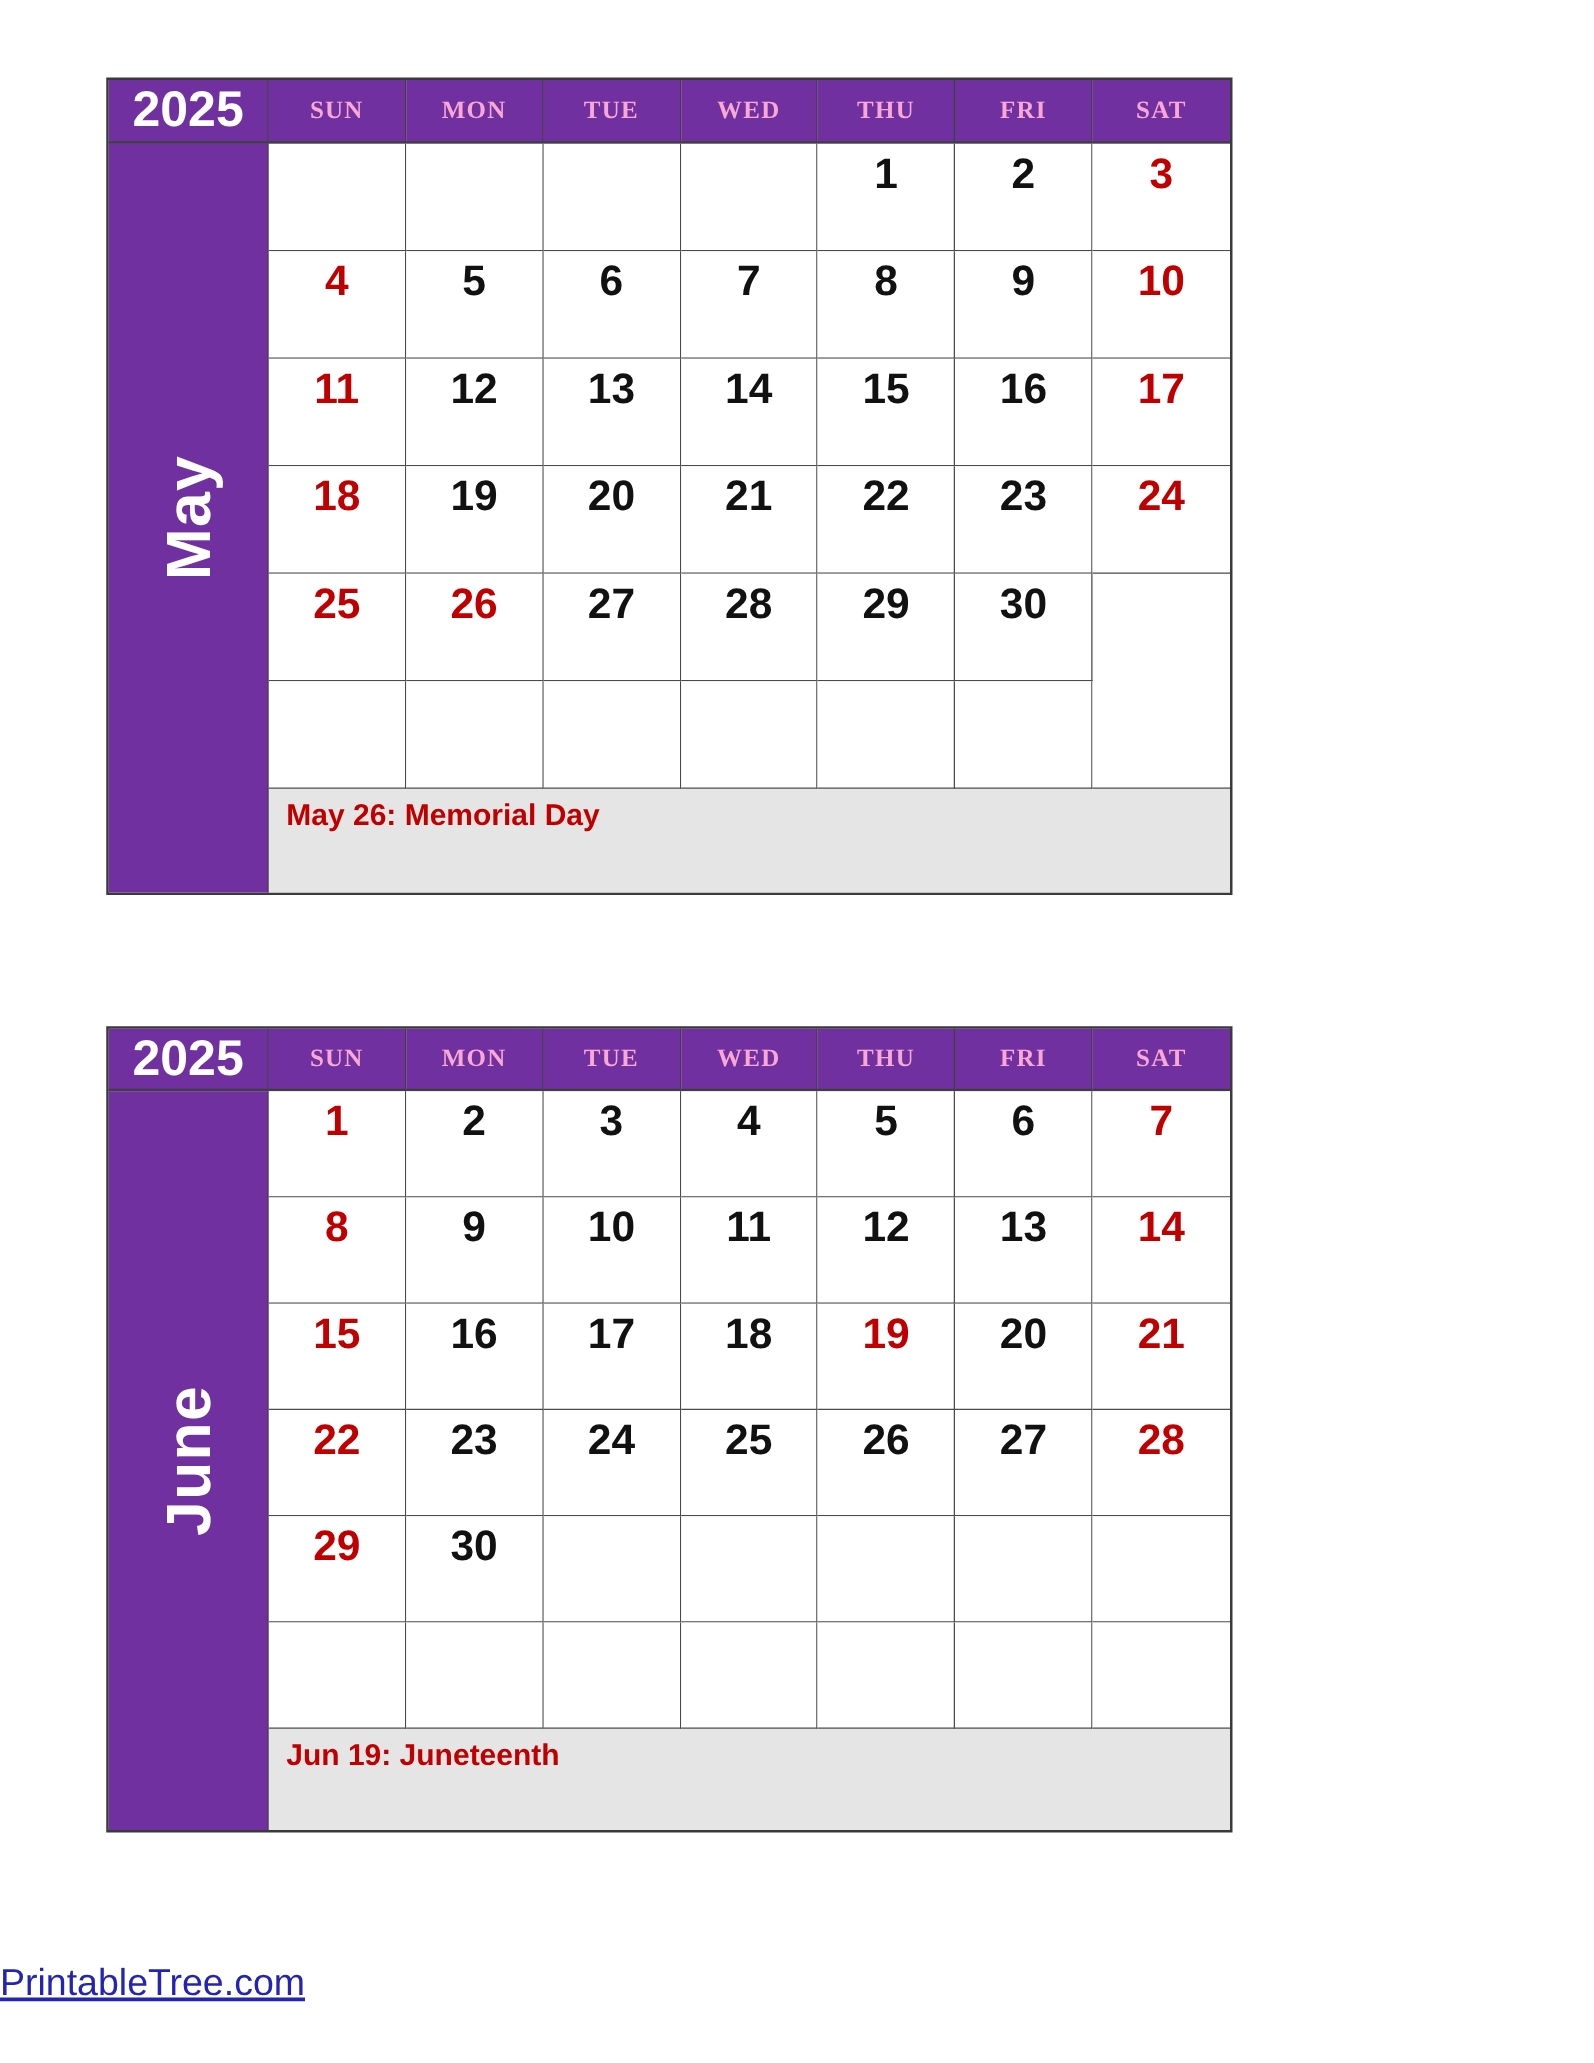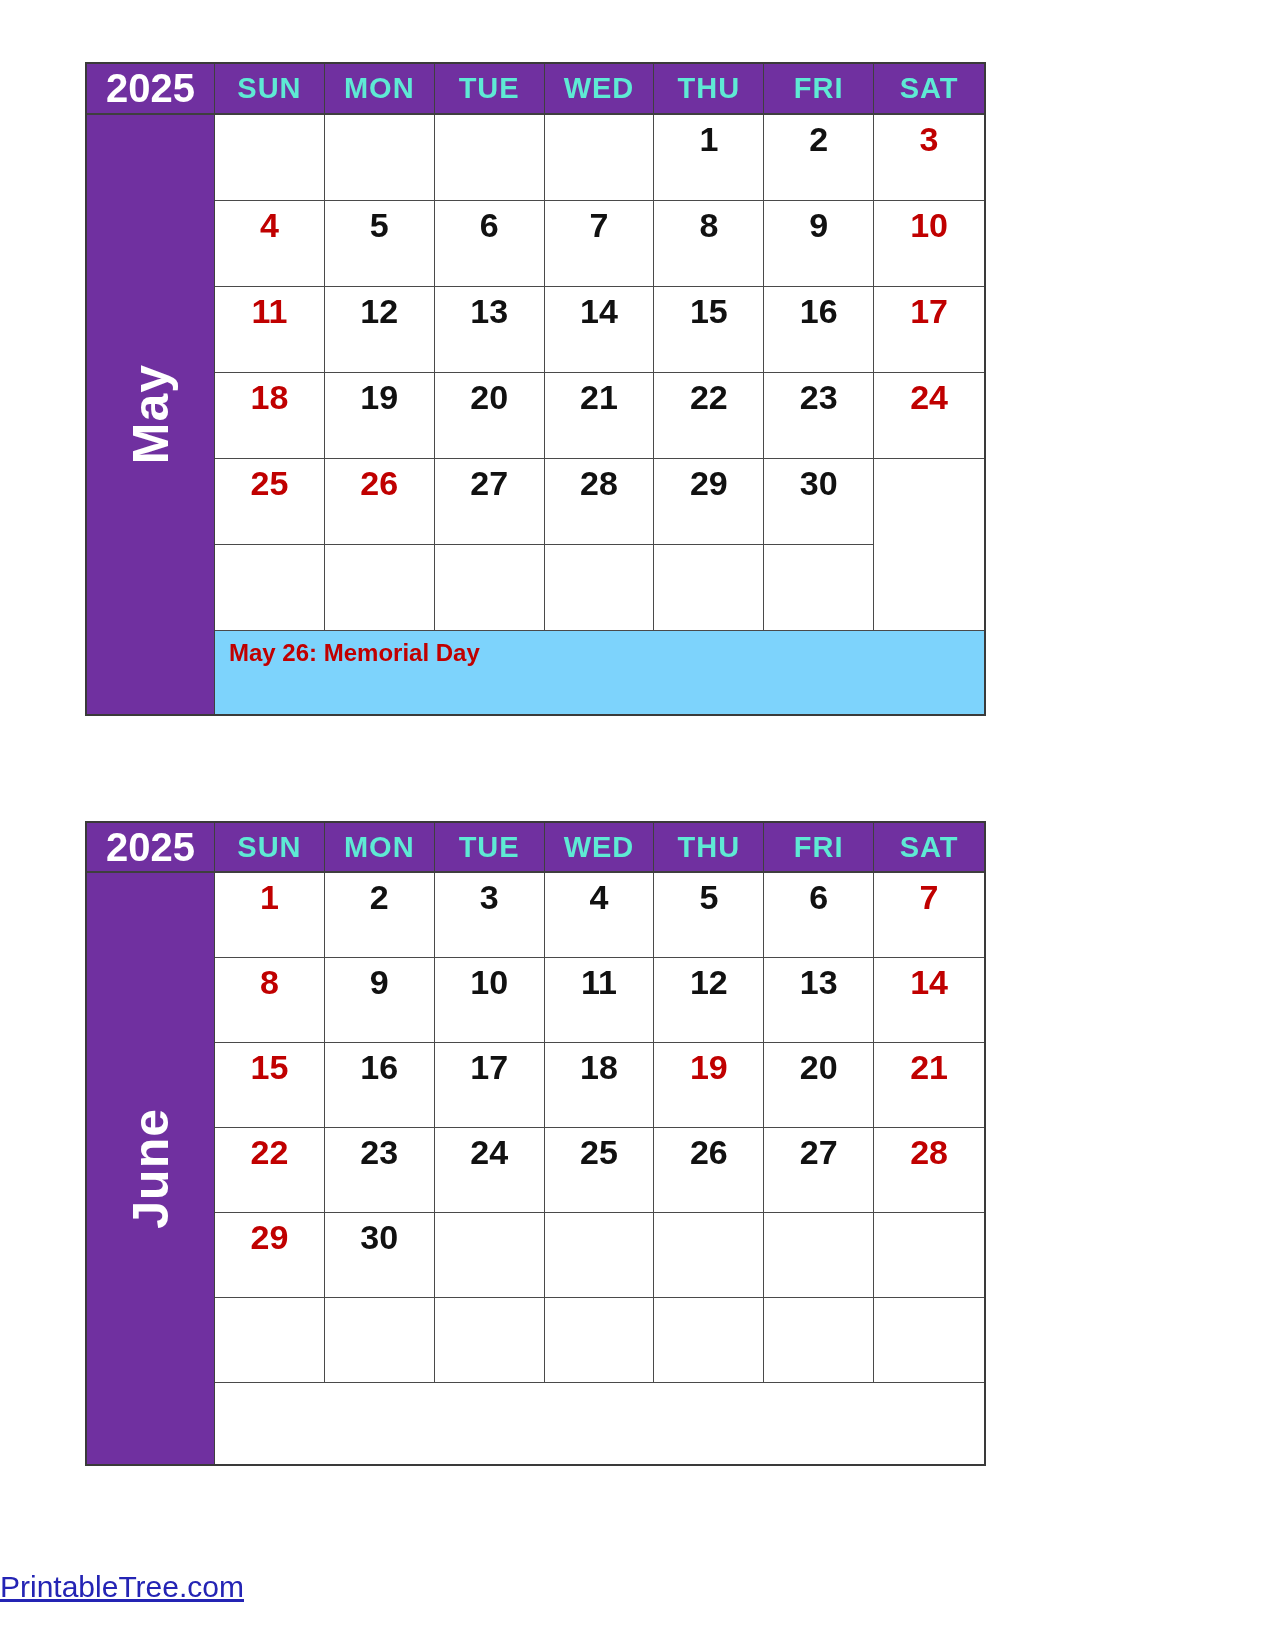--- a/index.html
+++ b/index.html
@@ -25,26 +25,27 @@
     grid-column: 1; grid-row: 1;
     background: #7030A0;
     color: #ffffff;
     font-size: 40px; font-weight: 700;
     display: flex; align-items: center; justify-content: center;
     border-right: 1px solid #3f3f3f;
     border-bottom: 2px solid #3f3f3f;
   }
   .weekday-cell {
     background: #7030A0;
-    color: #5eead4;
-    font-size: 29px; font-weight: 700;
+    color: #f9a8d4;
+    font-size: 20px; font-weight: 700;
     letter-spacing: 1px;
     display: flex; align-items: center; justify-content: center;
     border-right: 1px solid #3f3f3f;
     border-bottom: 2px solid #3f3f3f;
+    font-family: Liberation Serif, serif;
   }
   .weekday-cell.last-col { border-right: none; }
 
   .sidebar-cell {
     grid-column: 1; grid-row: 2 / span 7;
     background: #7030A0;
     border-right: 1px solid #3f3f3f;
     display: flex; align-items: center; justify-content: center;
     overflow: hidden;
   }
@@ -63,21 +64,21 @@
     padding-top: 5px;
     border-right: 1px solid #4a4a4a;
     border-bottom: 1px solid #4a4a4a;
   }
   .day-cell.last-col { border-right: none; }
   .day-cell.red { color: #C00000; }
 
   .holiday-cell {
     grid-column: 2 / span 7;
     grid-row: 8;
-    background: #7dd3fc;
+    background: #e5e5e5;
     color: #C00000;
     font-size: 24px; font-weight: 700;
     padding: 8px 0 0 14px;
   }
   .footer {
     position: absolute;
     top: 1570px; left: 0;
     width: 100%;
     text-align: left;
   }
@@ -146,20 +147,21 @@
     <div class="day-cell" style="grid-area: 7 / 6;"></div>
     <div class="day-cell" style="grid-area: 7 / 7;"></div>
     <div class="day-cell last-col" style="grid-area: 7 / 8;"></div>
   </div>
 
 <div class="calendar cal-june">
   <div class="year-cell">2025</div>
   <div class="sidebar-cell">
     <div class="month-label">June</div>
   </div>
+  <div class="holiday-cell">Jun 19: Juneteenth</div>
 <div class="weekday-cell" style="grid-area: 1 / 2;">SUN</div>
     <div class="weekday-cell" style="grid-area: 1 / 3;">MON</div>
     <div class="weekday-cell" style="grid-area: 1 / 4;">TUE</div>
     <div class="weekday-cell" style="grid-area: 1 / 5;">WED</div>
     <div class="weekday-cell" style="grid-area: 1 / 6;">THU</div>
     <div class="weekday-cell" style="grid-area: 1 / 7;">FRI</div>
     <div class="weekday-cell last-col" style="grid-area: 1 / 8;">SAT</div>
     <div class="day-cell red" style="grid-area: 2 / 2;">1</div>
     <div class="day-cell" style="grid-area: 2 / 3;">2</div>
     <div class="day-cell" style="grid-area: 2 / 4;">3</div>

